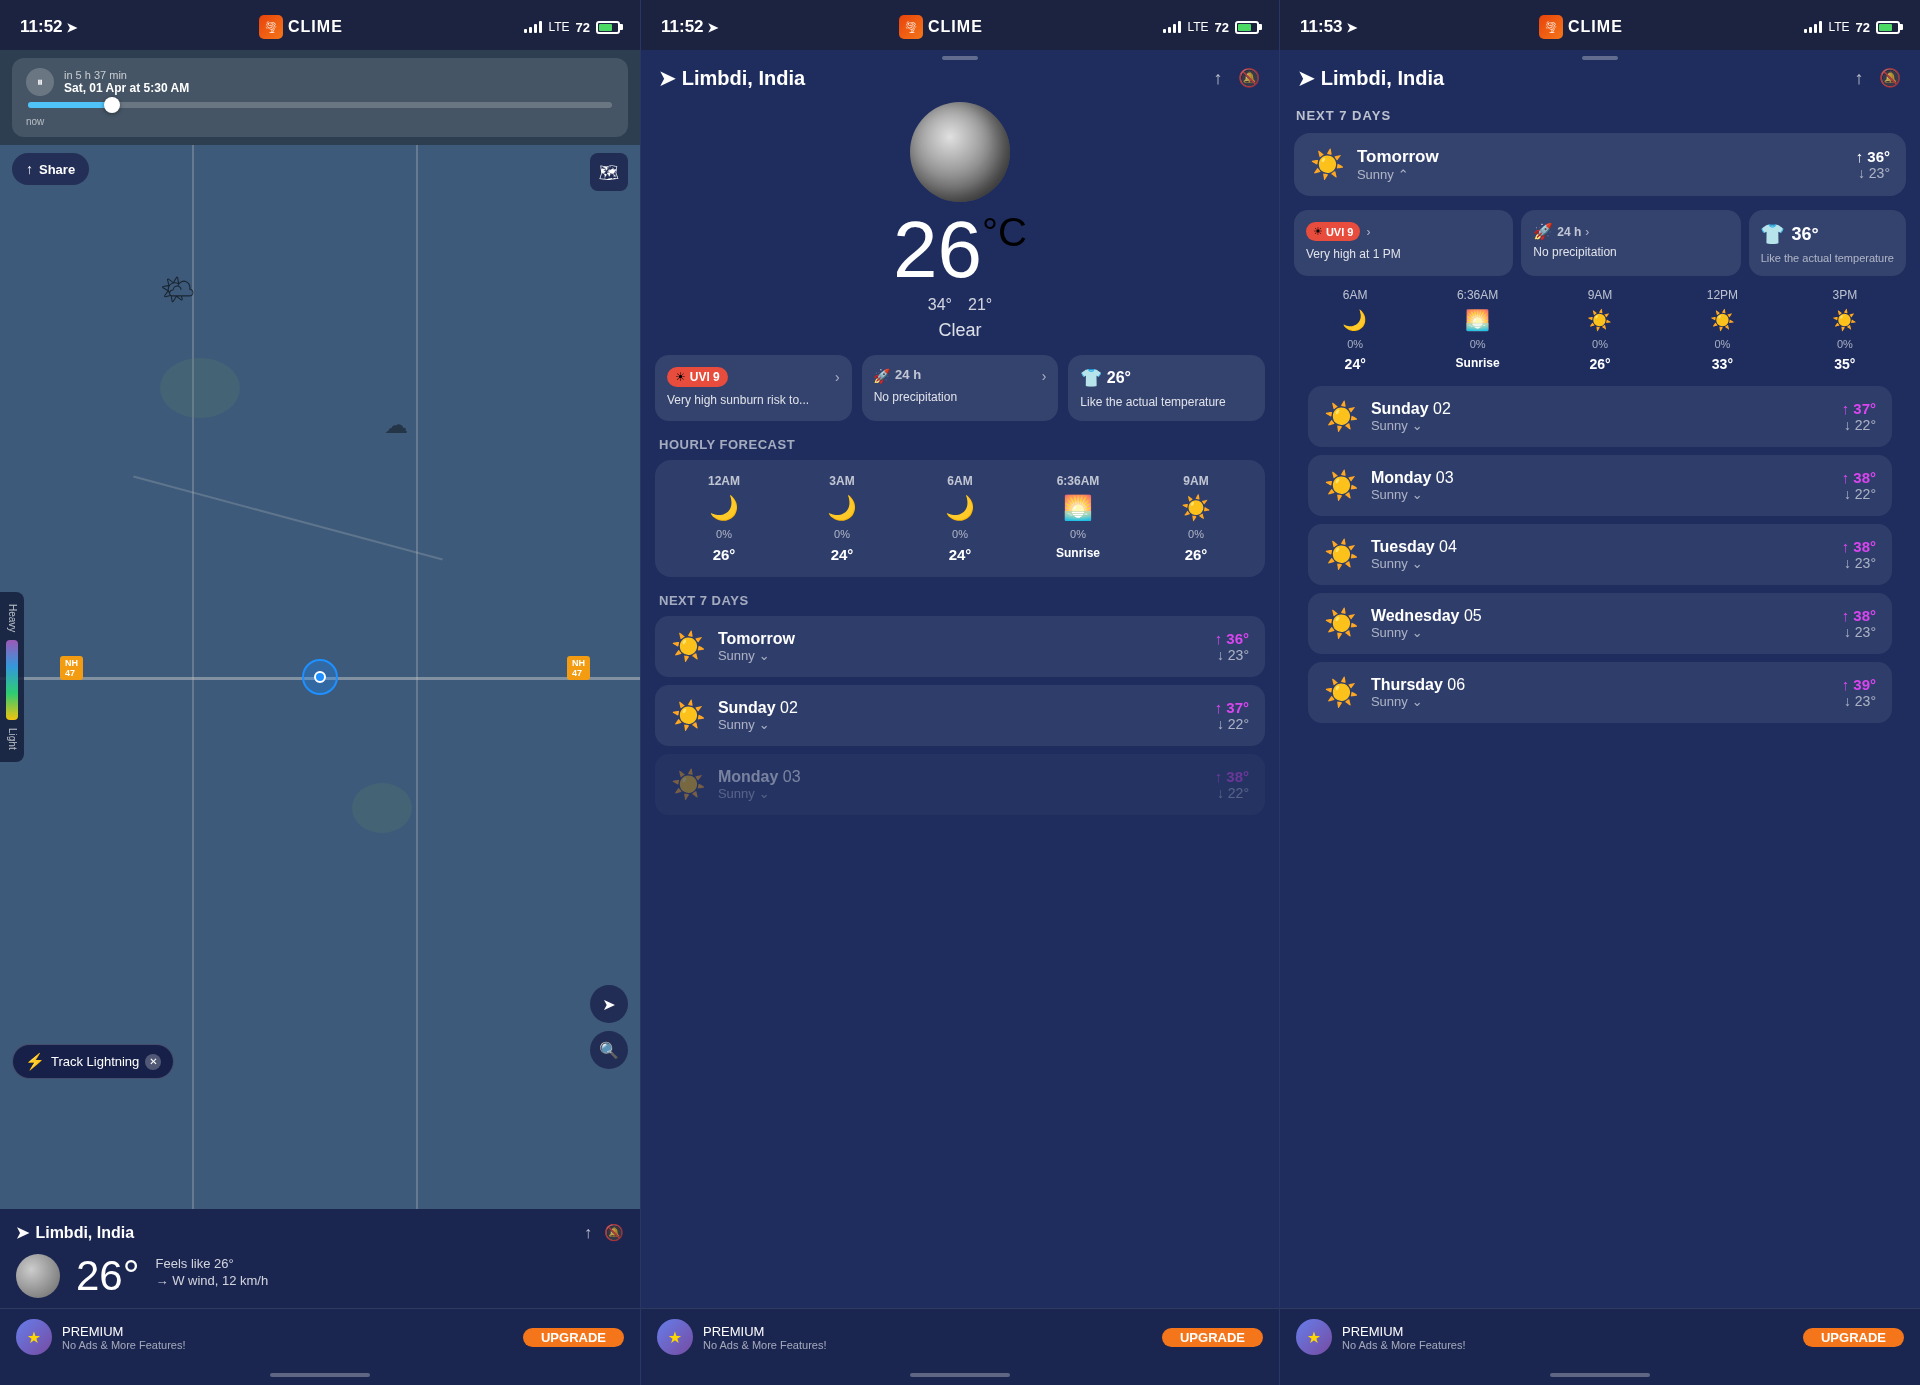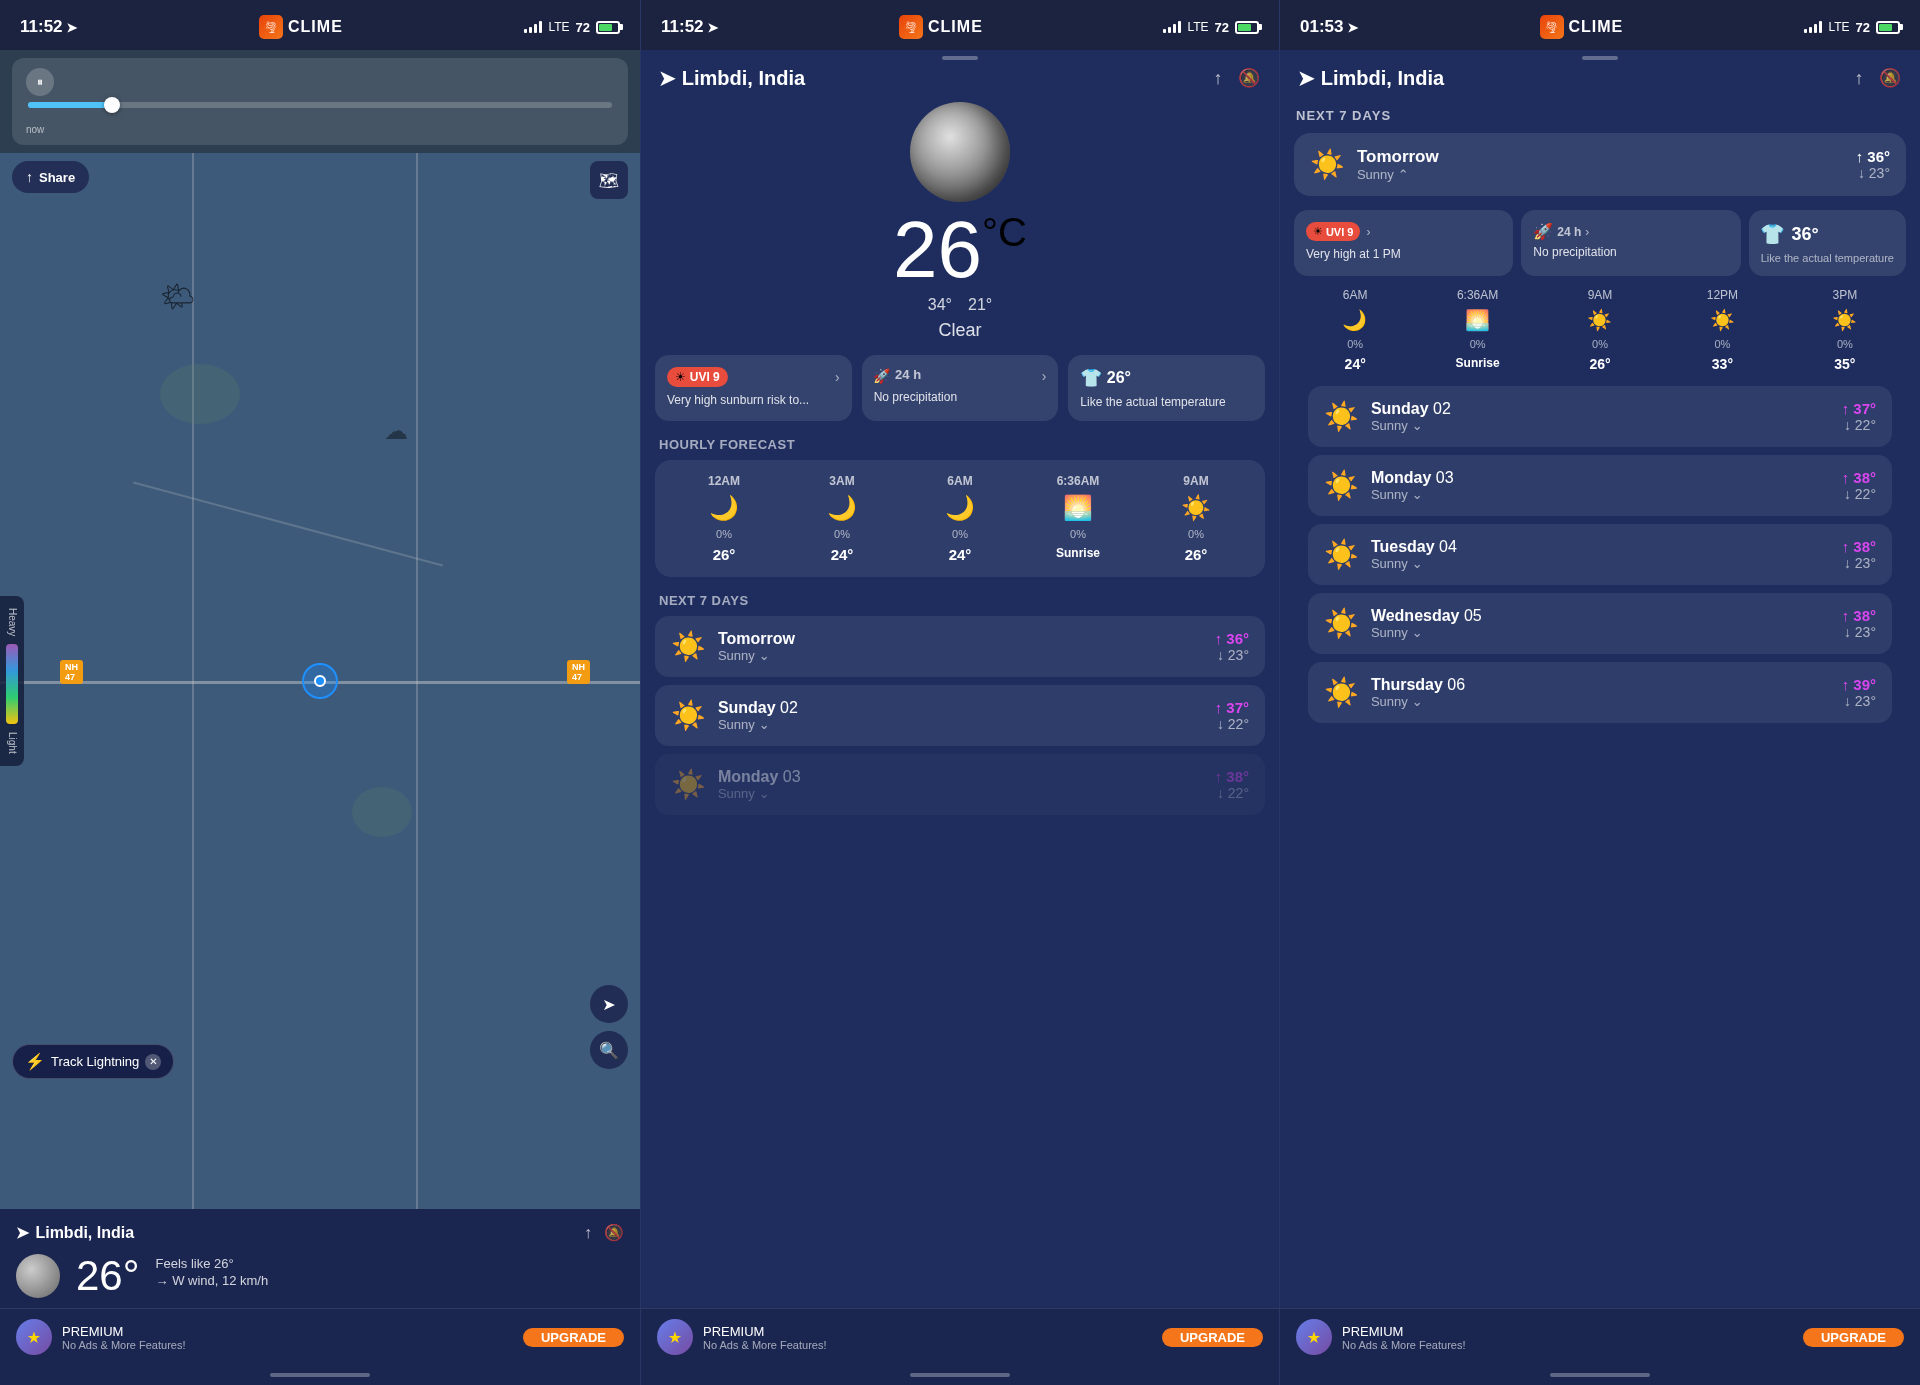--- a/index.html
+++ b/index.html
@@ -181,21 +181,21 @@
       transform: translateY(-50%);
       width: 16px;
       height: 16px;
       background: #fff;
       border-radius: 50%;
       box-shadow: 0 1px 4px rgba(0,0,0,0.4);
     }
     .slider-labels {
       display: flex;
       justify-content: space-between;
-      margin-top: 16px;
+      margin-top: 8px;
       text-align: center;
     }
     .slider-label-now {
       font-size: 10px;
       color: rgba(255,255,255,0.6);
     }
 
     
     .map-area {
       flex: 1;
@@ -973,20 +973,24 @@
         <div class="battery-fill" style="width:72%;"></div>
       </div>
     </div>
   </div>
 
   <div class="phone1-content">
 
     <div class="time-control-bar">
       <div class="time-control-top">
         <div class="pause-btn">⏸</div>
+        <div class="time-info">
+          <span class="time-label">in 5 h 37 min</span>
+          <span class="time-date">Sat, 01 Apr at 5:30 AM</span>
+        </div>
       </div>
       <div class="slider-container">
         <div class="slider-fill"></div>
         <div class="slider-thumb"></div>
       </div>
       <div class="slider-labels">
         <span class="slider-label-now">now</span>
       </div>
     </div>
 
@@ -1261,21 +1265,21 @@
       <div class="home-bar"></div>
     </div>
 
   </div>
 </div>
 
 <div class="phone phone3">
 
   <div class="status-bar">
     <div class="status-time">
-      <span>01:53</span>
+      <span>11:53</span>
       <span style="font-size:13px;">➤</span>
     </div>
     <div class="status-center clime-logo">
       <div class="clime-icon">🌪</div>
       <span class="clime-text">CLIME</span>
     </div>
     <div class="status-right">
       <div class="lte-bars">
         <div class="lte-bar" style="height:4px;"></div>
         <div class="lte-bar" style="height:6px;"></div>

